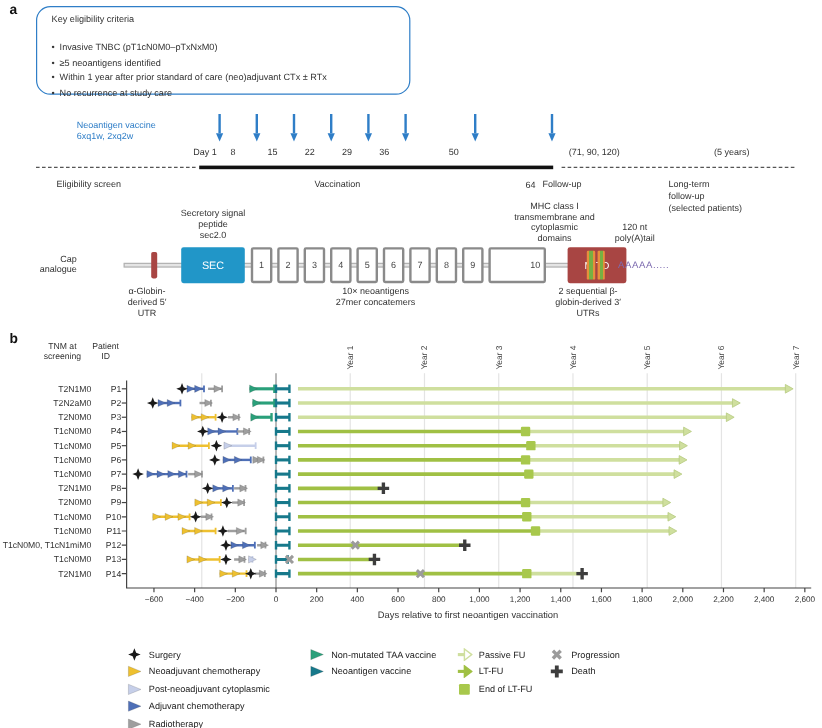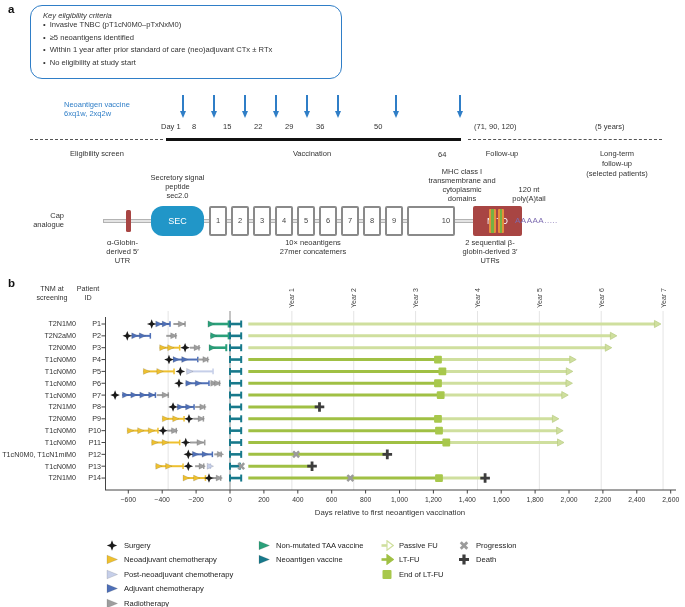--- a/index.html
+++ b/index.html
@@ -3,35 +3,35 @@
 <meta charset="utf-8">
 <style>
   html,body{margin:0;padding:0;background:#fff;}
   .fig{position:relative;width:685px;height:607px;background:#fff;
        font-family:"Liberation Sans",sans-serif;color:#333;overflow:hidden;}
   .abs{position:absolute;}
   .panel-label{font-weight:bold;font-size:11.5px;color:#111;}
   .cap{font-size:7.5px;line-height:1.18;text-align:center;white-space:pre-line;color:#333;}
   .elig-box{left:30px;top:5px;width:312px;height:74px;border:1.6px solid var(--accent);
             border-radius:12px;box-sizing:border-box;padding:5px 12px 4px 12px;}
-  .elig-title{font-size:7.6px;margin-bottom:0;font-style:italic;}
+  .elig-title{font-size:7.6px;margin-bottom:15px;}
   .elig-item{font-size:7.6px;margin-bottom:3.6px;display:flex;}
   .elig-item .dot{margin-right:4px;}
   .vnote{font-size:7.5px;line-height:1.25;color:var(--accent);}
   .vline{width:2px;height:16px;background:var(--accent);}
   .vhead{width:0;height:0;border-left:3.4px solid transparent;border-right:3.4px solid transparent;
          border-top:7px solid var(--accent);}
   .daylab{font-size:7.5px;width:44px;}
   .dashline{height:0;border-top:1.6px dashed #555;}
   .solidline{height:2.6px;background:#111;}
-  .phase{font-size:7.5px;text-align:center;white-space:pre-line;line-height:1.3;}
+  .phase{font-size:7.5px;white-space:pre-line;line-height:1.3;}
   .backbone{height:4px;background:#e4e4e4;border:1px solid #b3b3b3;box-sizing:border-box;}
   .capbar{width:5px;height:22px;background:var(--darkred);border-radius:1.5px;}
   .secbox{width:53px;height:30px;background:var(--secblue);color:#fff;font-size:9px;
-          text-align:center;line-height:30px;border-radius:12px;}
+          text-align:center;line-height:30px;border-radius:2px;}
   .mitdbox{width:49px;height:30px;background:var(--darkred);color:#fff;font-size:8.5px;
           text-align:center;line-height:30px;border-radius:2px;margin-left:36px;}
   .nboxwrap{display:flex;}
   .nbox{width:14px;height:26px;border:2px solid #8a8a8a;border-radius:2px;background:#fff;
         font-size:7.5px;text-align:center;line-height:26px;margin-right:4px;color:#444;}
   .nbox:last-child{margin-right:0;padding-left:30px;}
   .utrbar{width:6.5px;height:24px;border-radius:1px;
           background:linear-gradient(90deg,var(--utrorange) 0 28%,var(--utrgreen) 28% 72%,var(--utrorange) 72% 100%);}
   .polya{font-size:8px;letter-spacing:.5px;color:var(--polya);}
   .leg-col{position:absolute;}
@@ -56,21 +56,21 @@
         <div class="elig-item">
           <span class="dot">•</span>
           <span>≥5 neoantigens identified</span>
         </div>
         <div class="elig-item">
           <span class="dot">•</span>
           <span>Within 1 year after prior standard of care (neo)adjuvant CTx ± RTx</span>
         </div>
         <div class="elig-item">
           <span class="dot">•</span>
-          <span>No eligibility at study start</span>
+          <span>No recurrence at study care</span>
         </div>
       </div>
   </div>
 
   <div class="abs vnote" style="left:64px;top:100px;">
     <div>Neoantigen vaccine</div>
     <div>6xq1w, 2xq2w</div>
   </div>
 
   <div id="arrow-layer">
@@ -513,21 +513,21 @@
         <div class="leg-item">
           <svg width="13" height="11" viewBox="0 0 13 11">
             <polygon points="1,1.2 11.5,5.5 1,9.8" fill="#eec02f" stroke="rgba(60,60,60,0.3)" stroke-width="0.5"></polygon>
           </svg>
           <span>Neoadjuvant chemotherapy</span>
         </div>
         <div class="leg-item">
           <svg width="13" height="11" viewBox="0 0 13 11">
             <polygon points="1,1.2 11.5,5.5 1,9.8" fill="#c6cfe9" stroke="rgba(60,60,60,0.3)" stroke-width="0.5"></polygon>
           </svg>
-          <span>Post-neoadjuvant chemotherapy</span>
+          <span>Post-neoadjuvant cytoplasmic</span>
         </div>
         <div class="leg-item">
           <svg width="13" height="11" viewBox="0 0 13 11">
             <polygon points="1,1.2 11.5,5.5 1,9.8" fill="#4e6fb7" stroke="rgba(60,60,60,0.3)" stroke-width="0.5"></polygon>
           </svg>
           <span>Adjuvant chemotherapy</span>
         </div>
         <div class="leg-item">
           <svg width="13" height="11" viewBox="0 0 13 11">
             <polygon points="1,1.2 11.5,5.5 1,9.8" fill="#9e9e9e" stroke="rgba(60,60,60,0.3)" stroke-width="0.5"></polygon>

